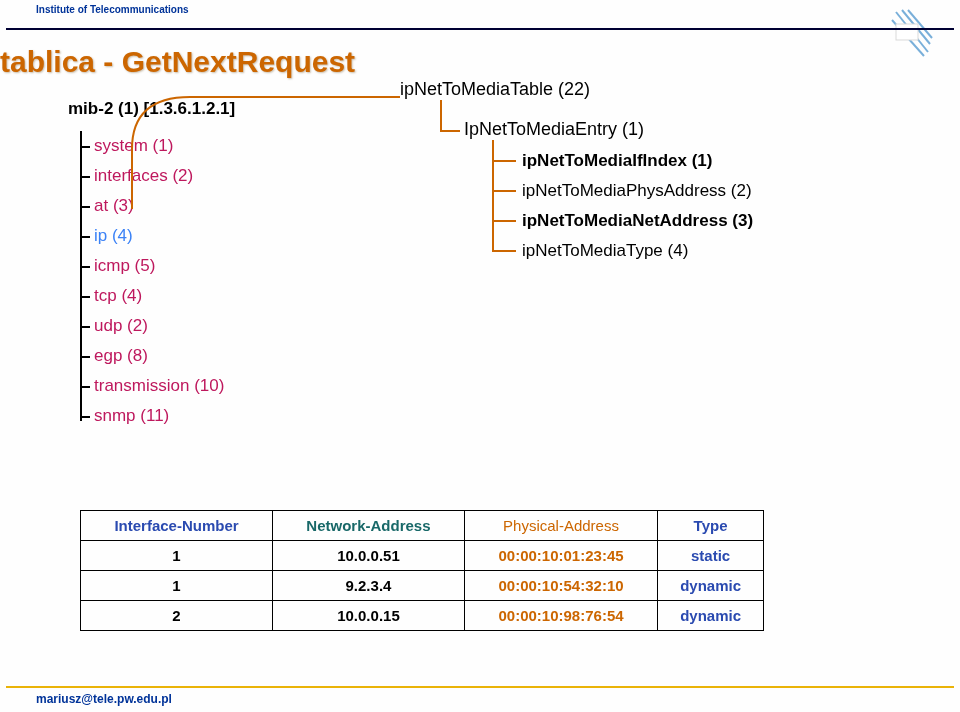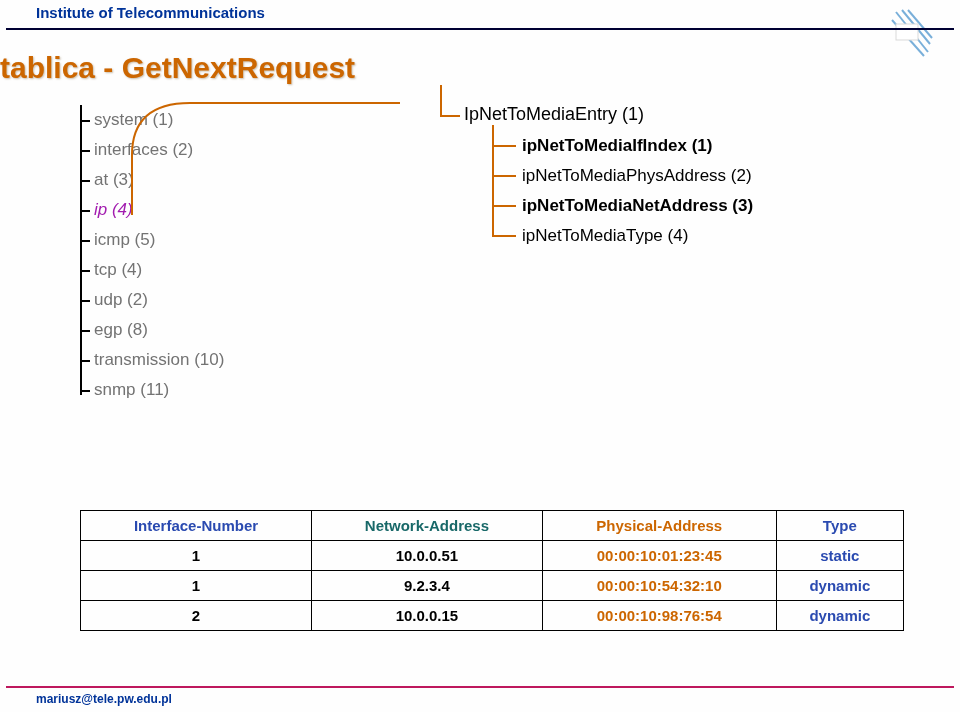--- a/index.html
+++ b/index.html
@@ -12,21 +12,21 @@
     overflow: hidden;
   }
   .header {
     display: flex;
     align-items: flex-start;
     padding: 4px 6px 0 6px;
   }
   .header-title {
     color: #003399;
     font-weight: bold;
-    font-size: 15px;
+    font-size: 10px;
     padding-left: 30px;
   }
   .header-rule {
     position: absolute;
     top: 28px;
     left: 6px;
     right: 6px;
     height: 2px;
     background: #000033;
   }
@@ -65,32 +65,32 @@
     left: 0;
     top: 0;
     bottom: 10px;
     width: 2px;
     background: #000;
   }
   .mib-row {
     position: relative;
     font-size: 17px;
     line-height: 30px;
-    color: #737373;
+    color: #be185d;
   }
   .mib-row::before {
     content: "";
     position: absolute;
     left: -14px;
     top: 15px;
     width: 10px;
     height: 2px;
     background: #000;
   }
-  .mib-row.teal { color: #a21caf; font-style: italic; }
+  .mib-row.teal { color: #3b82f6; }
   .right-diagram {
     position: absolute;
     left: 400px;
     top: 0;
   }
   .ip-table-label {
     font-size: 18px;
     color: #000;
   }
   .entry-tree {
@@ -152,47 +152,47 @@
   .connector {
     position: absolute;
     stroke: #cc6600;
     stroke-width: 2;
     fill: none;
   }
   .data-table {
     position: absolute;
     left: 80px;
     top: 510px;
-    width: 824px;
+    width: 684px;
     border-collapse: collapse;
   }
   .data-table th, .data-table td {
     border: 1.5px solid #000;
     padding: 6px 8px;
     font-size: 15px;
     text-align: center;
   }
   .data-table th {
     font-weight: bold;
     color: #2a4ab0;
   }
   .data-table th.c1 { color: #2a4ab0; }
   .data-table th.c2 { color: #186868; font-weight: bold; }
-  .data-table th.c3 { color: #cc6600; font-weight: bold; }
+  .data-table th.c3 { color: #cc6600; font-weight: normal; }
   .data-table th.c4 { color: #2a4ab0; }
   .data-table td.v1 { color: #000; font-weight: bold; }
   .data-table td.v2 { color: #000; font-weight: bold; }
   .data-table td.v3 { color: #cc6600; font-weight: bold; }
   .data-table td.v4 { color: #2a4ab0; font-weight: bold; }
   .footer {
     position: absolute;
     bottom: 0;
     left: 6px;
     right: 6px;
-    border-top: 2px solid #be185d;
+    border-top: 2px solid #eab308;
     padding: 4px 0 6px 30px;
     font-size: 12px;
     color: #003399;
     font-weight: bold;
   }
 </style>
 </head>
 <body>
 
 <div class="header">
@@ -208,40 +208,42 @@
   </svg>
 </div>
 <div class="header-rule"></div>
 
 <div class="title-area">
   <div class="page-title">tablica - GetNextRequest</div>
 </div>
 
 <div class="main">
 
+  <div class="mib-root">mib-2 (1) [1.3.6.1.2.1]</div>
 
   <div class="mib-tree">
     <div class="mib-tree-line"></div>
     <div class="mib-row">system (1)</div>
     <div class="mib-row">interfaces (2)</div>
     <div class="mib-row">at (3)</div>
     <div class="mib-row teal">ip (4)</div>
     <div class="mib-row">icmp (5)</div>
     <div class="mib-row">tcp (4)</div>
     <div class="mib-row">udp (2)</div>
     <div class="mib-row">egp (8)</div>
     <div class="mib-row">transmission (10)</div>
     <div class="mib-row">snmp (11)</div>
   </div>
 
   <svg class="connector" style="left:130px; top:10px;" width="280" height="140">
     <path d="M2 120 L2 60 Q2 8 60 8 L270 8"></path>
   </svg>
 
   <div class="right-diagram">
+    <div class="ip-table-label">ipNetToMediaTable (22)</div>
 
     <div class="entry-tree">
       <div class="entry-tree-vline"></div>
       <div class="entry-tree-hline"></div>
       <div class="entry-label">IpNetToMediaEntry (1)</div>
 
       <div class="sub-tree">
         <div class="sub-vline" style="height:110px;"></div>
         <div class="sub-row bold">ipNetToMediaIfIndex (1)</div>
         <div class="sub-row">ipNetToMediaPhysAddress (2)</div>

